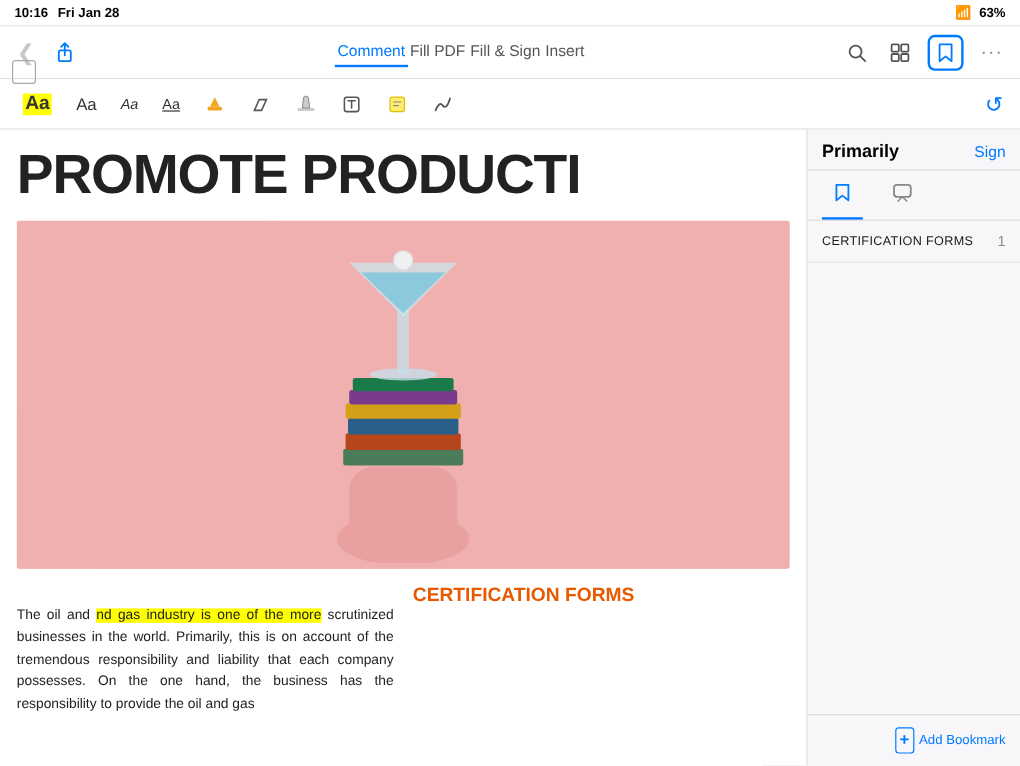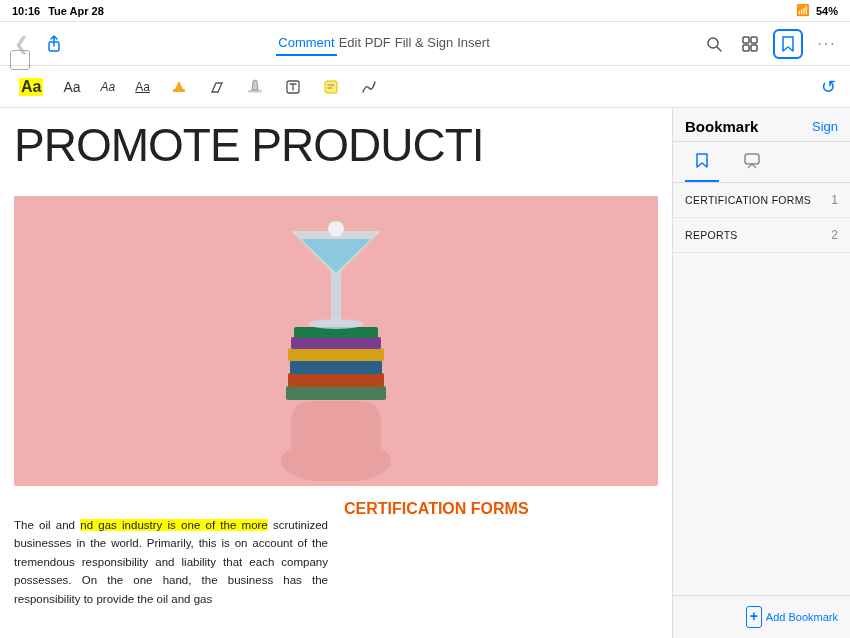--- a/index.html
+++ b/index.html
@@ -108,23 +108,23 @@
       background: #fff;
       width: 100%;
       height: 100%;
       position: relative;
       overflow: hidden;
     }
 
     
     .doc-title {
       font-size: 46px;
-      font-weight: 400;
+      font-weight: 700;
       color: #222;
-      padding: 10px 14px 24px 14px;
+      padding: 10px 14px 12px 14px;
       letter-spacing: -1px;
       white-space: nowrap;
       overflow: hidden;
     }
 
     .doc-image {
       width: calc(100% - 28px);
       margin: 0 14px;
       height: 290px;
       background: linear-gradient(135deg, #f7c8c8 0%, #f4a8a8 50%, #e8909090 100%);
@@ -300,41 +300,41 @@
       border: 1.5px solid #aaa;
       border-radius: 3px;
     }
   </style>
 </head>
 <body>
 
 <div class="status-bar">
   <div class="status-bar-left">
     <span>10:16</span>
-    <span>Tue Apr 28</span>
+    <span>Fri Jan 28</span>
   </div>
   <div class="status-bar-right">
     <span>📶</span>
-    <span>54%</span>
+    <span>63%</span>
   </div>
 </div>
 
 <div class="toolbar">
   <div class="toolbar-left">
     <button class="nav-btn disabled">❮</button>
     <button class="nav-btn">
       <svg width="18" height="18" viewBox="0 0 18 18" fill="none">
         <rect x="4" y="7" width="10" height="9" rx="1.5" stroke="#007aff" stroke-width="1.5" fill="none"></rect>
         <path d="M9 1 L9 11 M6 4 L9 1 L12 4" stroke="#007aff" stroke-width="1.5" stroke-linecap="round" stroke-linejoin="round"></path>
       </svg>
     </button>
   </div>
   <div class="toolbar-center">
     <span class="toolbar-tab active">Comment</span>
-    <span class="toolbar-tab">Edit PDF</span>
+    <span class="toolbar-tab">Fill PDF</span>
     <span class="toolbar-tab">Fill &amp; Sign</span>
     <span class="toolbar-tab">Insert</span>
   </div>
   <div class="toolbar-right">
     <button class="toolbar-icon-btn">
       <svg width="18" height="18" viewBox="0 0 18 18" fill="none">
         <circle cx="8" cy="8" r="5" stroke="#555" stroke-width="1.5" fill="none"></circle>
         <line x1="12" y1="12" x2="16" y2="16" stroke="#555" stroke-width="1.5" stroke-linecap="round"></line>
       </svg>
     </button>
@@ -453,21 +453,21 @@
         <div class="doc-col-right">
           <h3>CERTIFICATION FORMS</h3>
         </div>
       </div>
 
     </div>
   </div>
 
   <div class="bookmarks-panel">
     <div class="bookmarks-header">
-      <span class="bookmarks-title">Bookmark</span>
+      <span class="bookmarks-title">Primarily</span>
       <button class="edit-btn">Sign</button>
     </div>
 
     <div class="bookmarks-tabs">
       <div class="bk-tab active">
         <svg width="18" height="18" viewBox="0 0 18 18" fill="none">
           <path d="M4 2 L14 2 L14 15 L9 11 L4 15 Z" stroke="#007aff" stroke-width="1.5" fill="none" stroke-linejoin="round"></path>
         </svg>
       </div>
       <div class="bk-tab">
@@ -476,24 +476,20 @@
           <path d="M5 16 L9 12 L13 16" stroke="#888" stroke-width="1.2" fill="none" stroke-linejoin="round"></path>
         </svg>
       </div>
     </div>
 
     <div class="bookmark-list">
       <div class="bookmark-item">
         <span class="bookmark-item-text">CERTIFICATION FORMS</span>
         <span class="bookmark-item-num">1</span>
       </div>
-      <div class="bookmark-item">
-        <span class="bookmark-item-text">REPORTS</span>
-        <span class="bookmark-item-num">2</span>
-      </div>
     </div>
 
     <div class="add-bookmark-footer">
       <button class="add-bookmark-btn">Add Bookmark</button>
     </div>
   </div>
 
 </div>
 
 </body></html>

